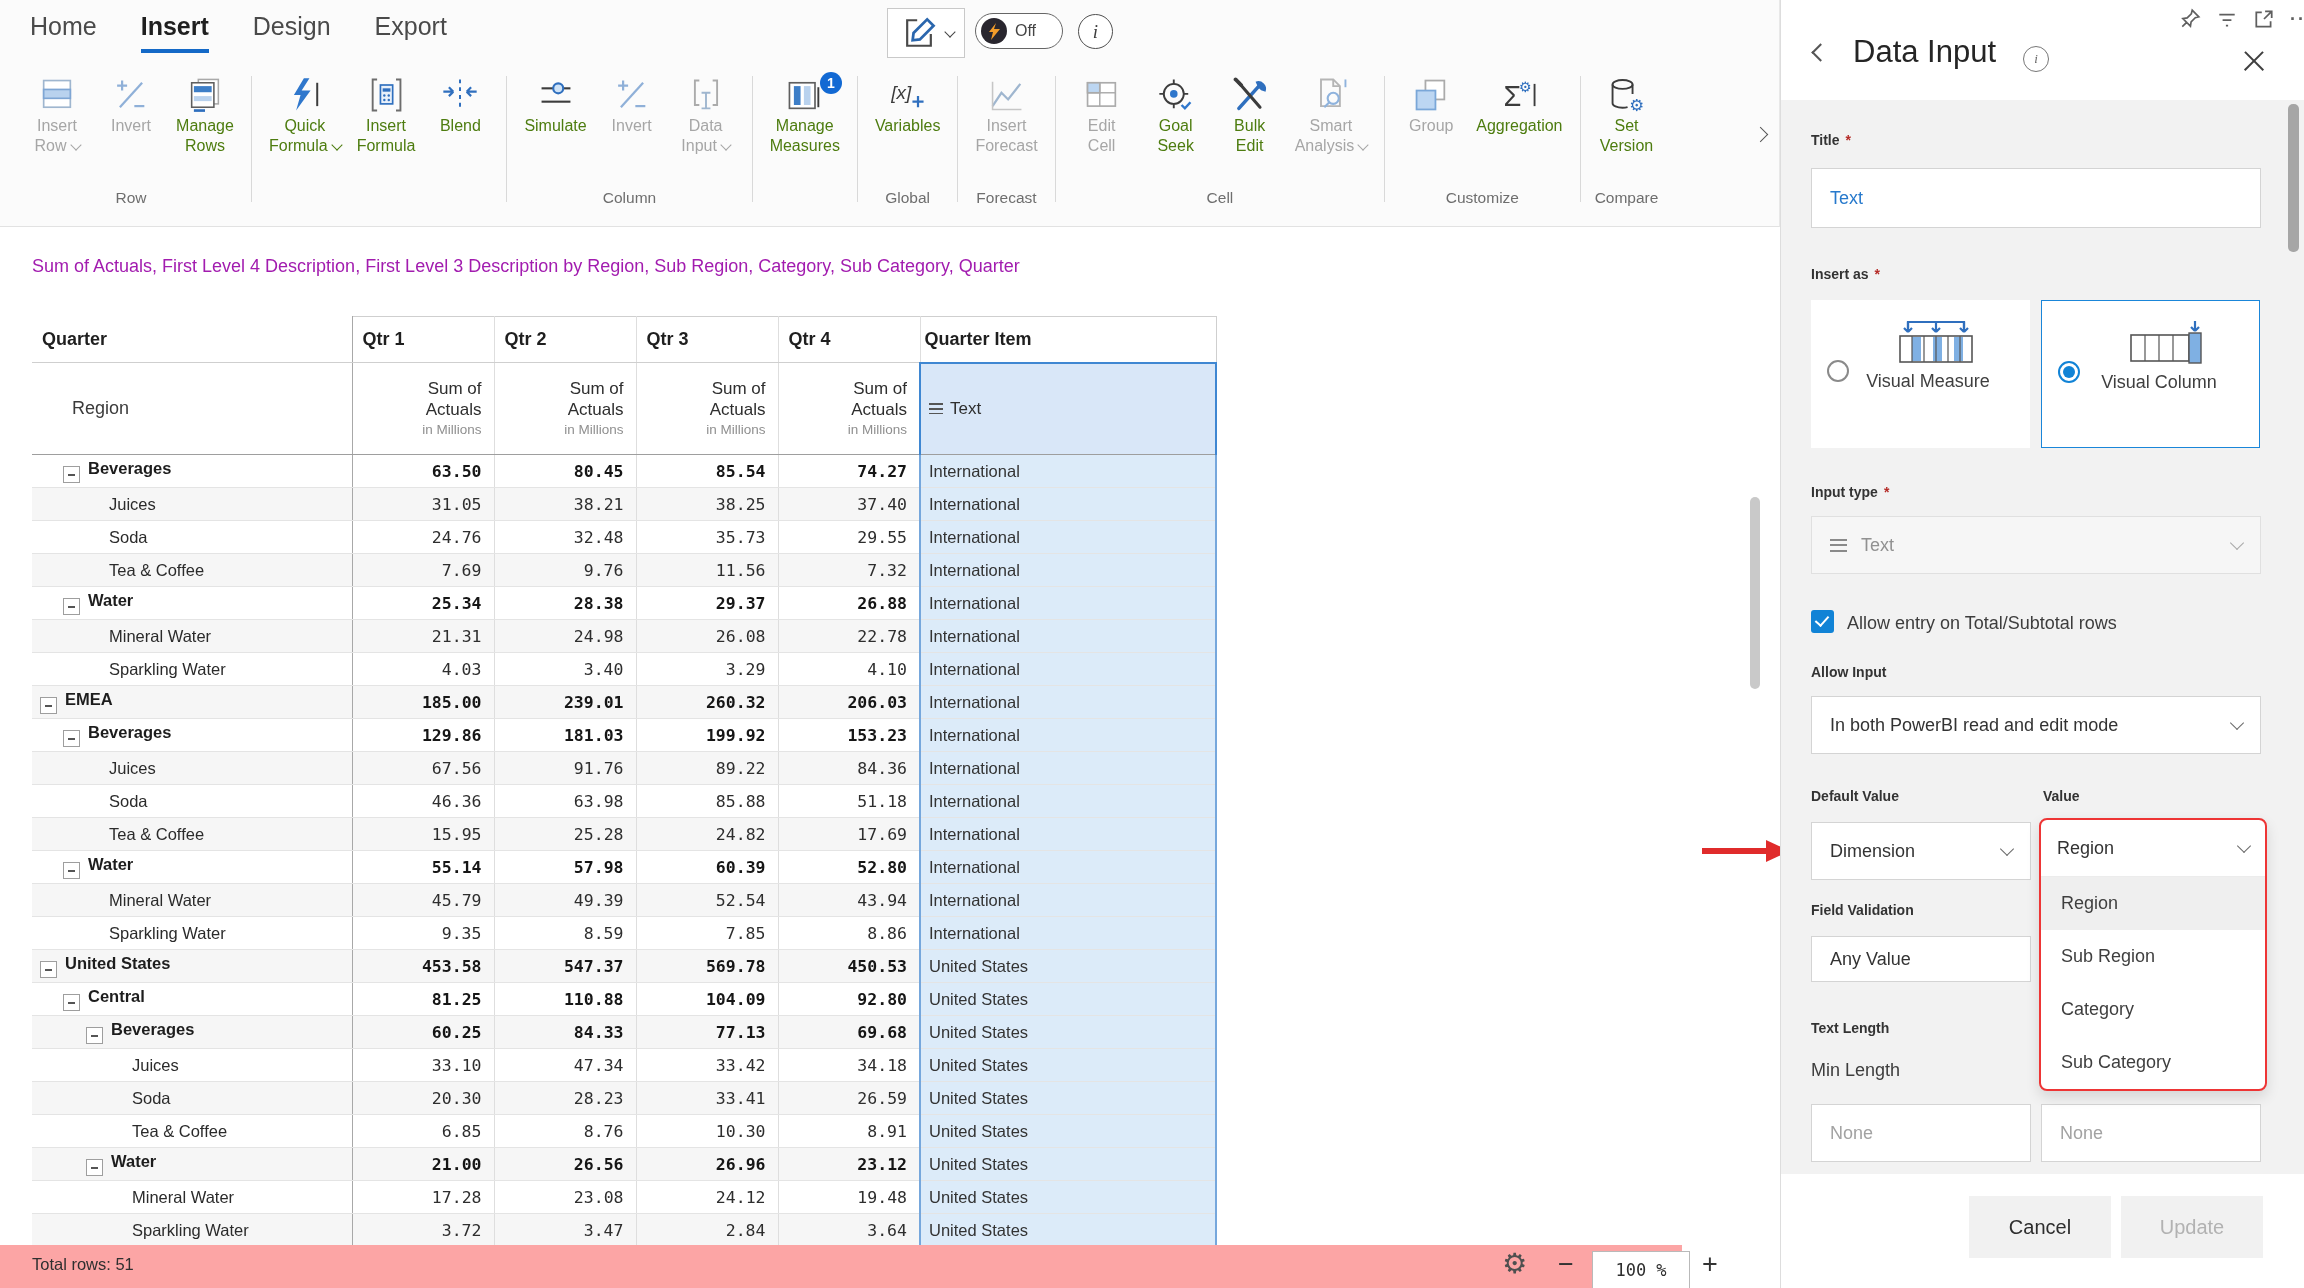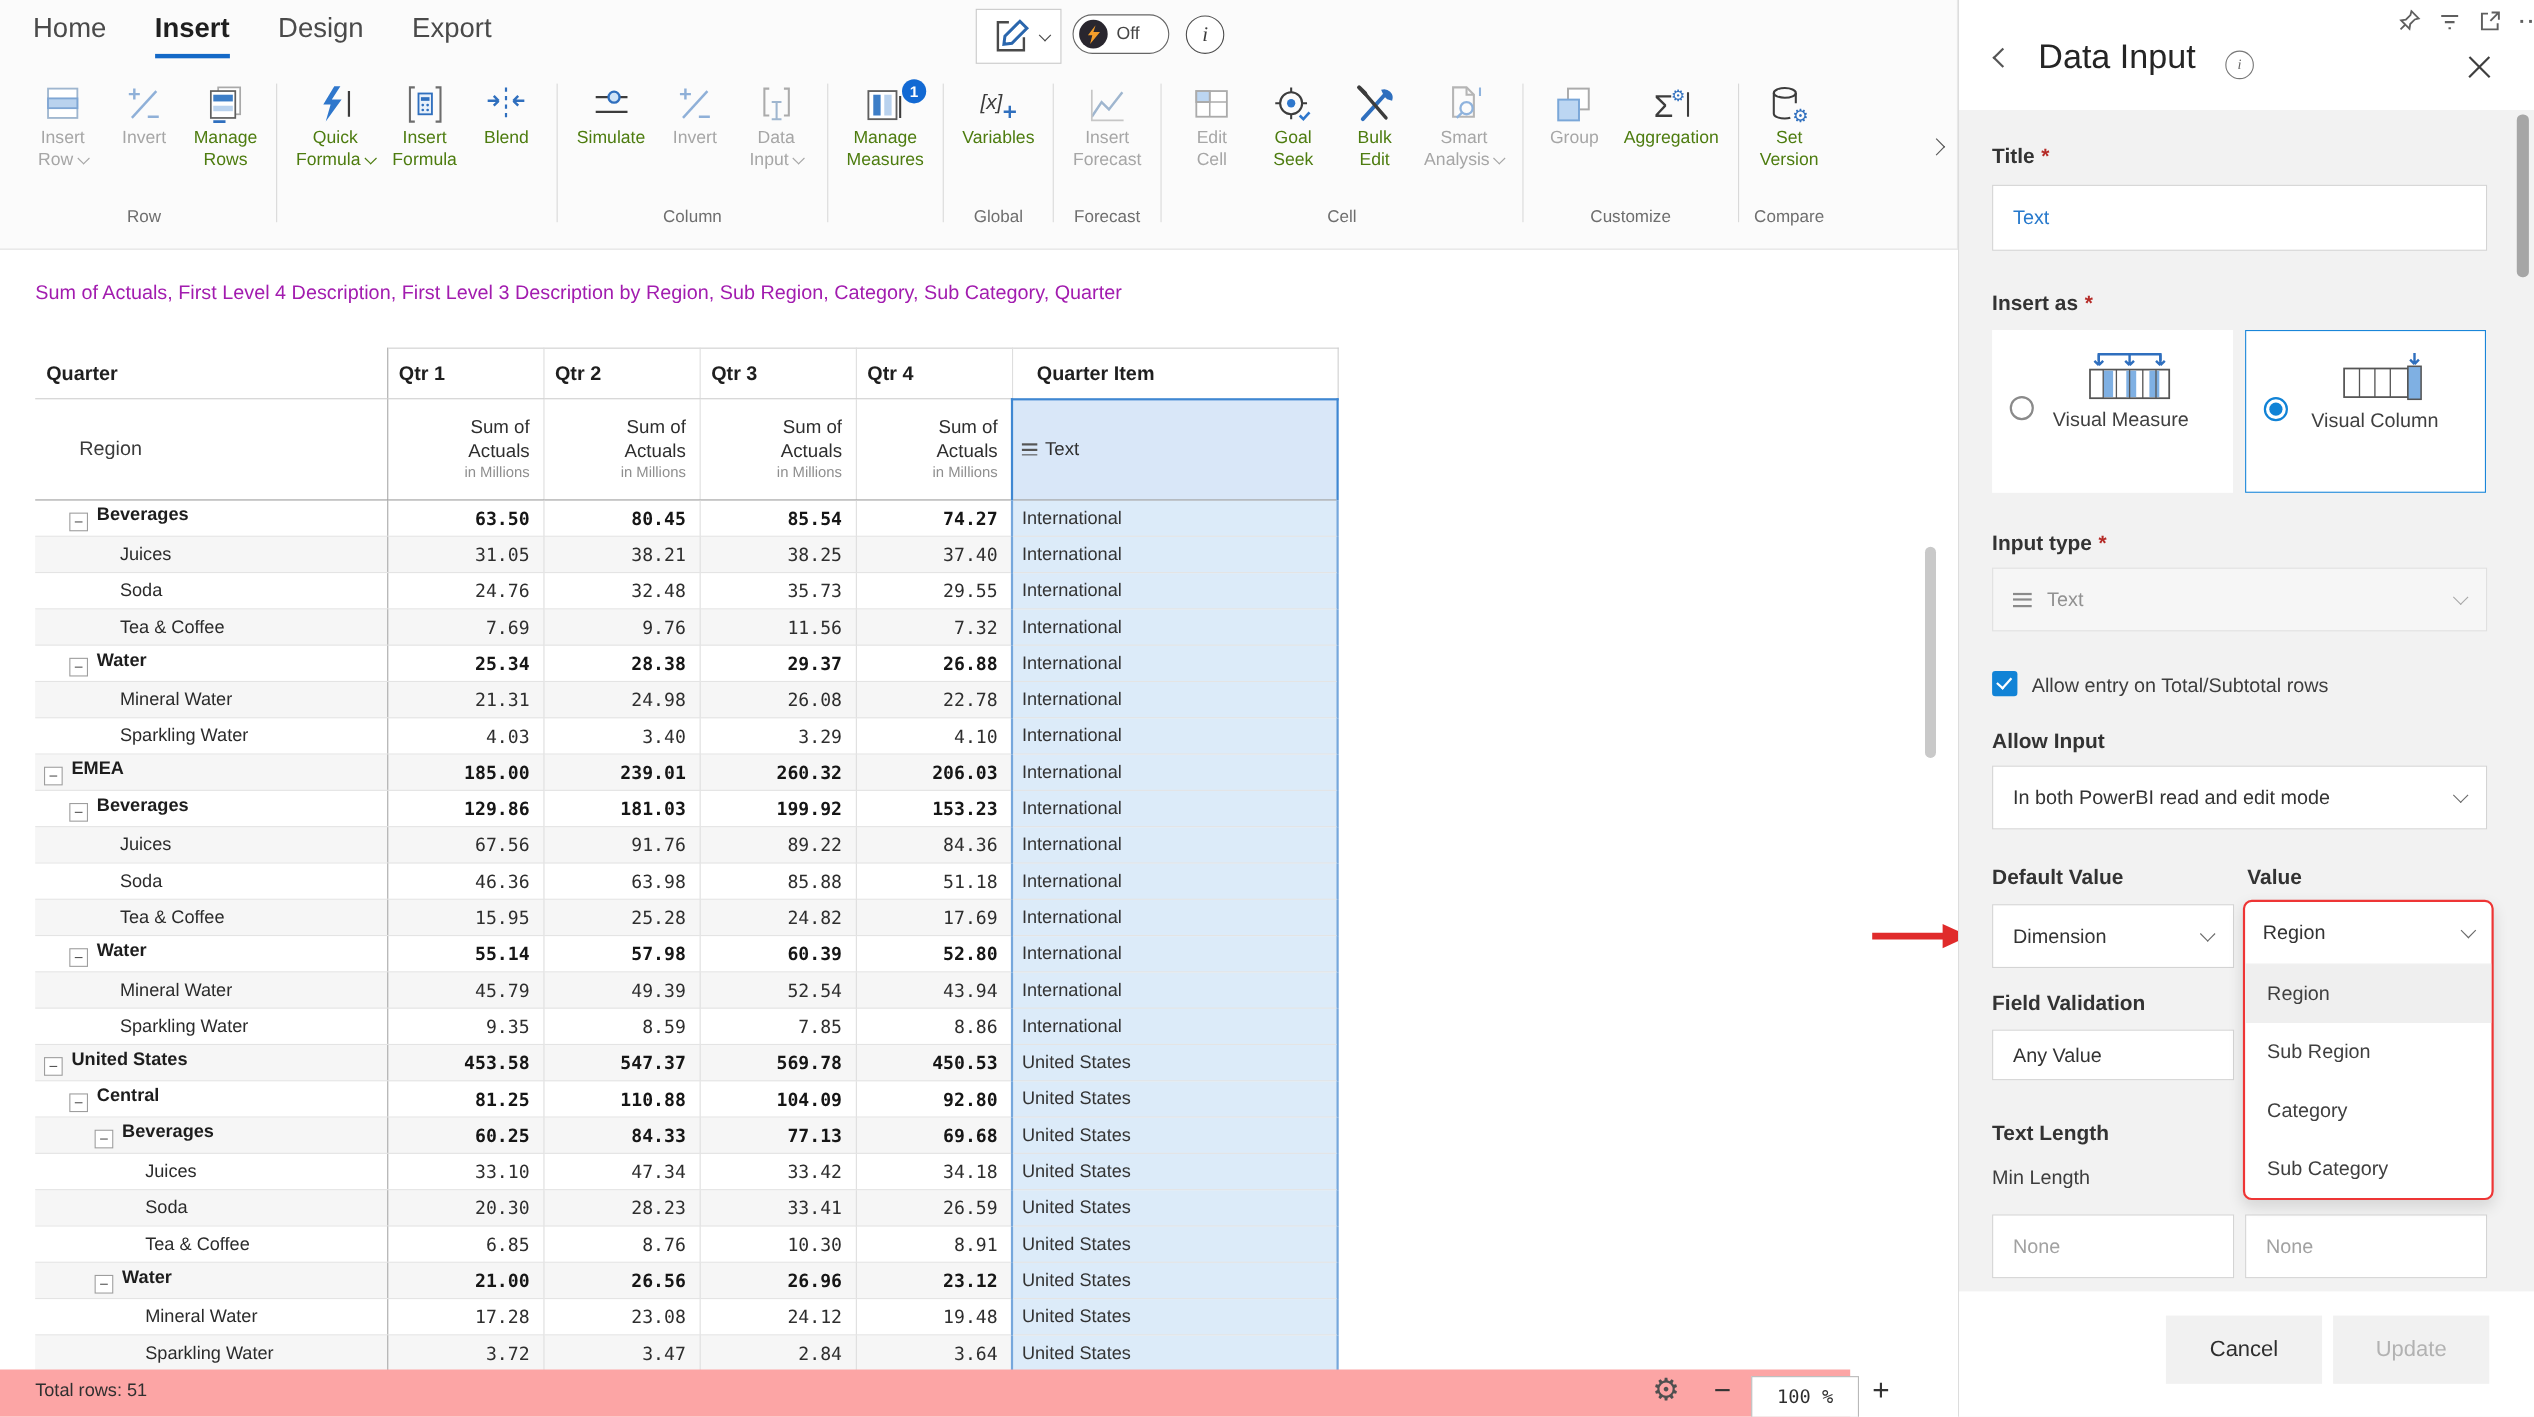--- a/index.html
+++ b/index.html
@@ -38,21 +38,21 @@
   .ribbon-expand .chev{transform:rotate(-45deg);width:10px;height:10px;color:#555}
   
   .subtitle{position:absolute;left:32px;top:256px;font-size:18px;color:#a21caf}
   .grid{position:absolute;left:32px;top:316px}
   table{border-collapse:collapse;table-layout:fixed;width:1184px;font-size:17px}
   col.c-name{width:320px}col.c-q{width:142px}col.c-item{width:296px}
   th,td{box-sizing:border-box}
   thead tr.r1 th{height:46px;font-size:18px;text-align:left;border-bottom:1px solid #cfcfcf;color:#1f1f1f}
   th.corner{padding-left:10px;border-right:1px solid #a8a8a8}
   th.qh{padding-left:10px;border-top:1px solid #cfcfcf;border-right:1px solid #dedede;background:#fff}
-  th.itemh{padding-left:22px;border-top:1px solid #cfcfcf;border-right:1px solid #cfcfcf;font-weight:bold}
+  th.itemh{padding-left:4px;border-top:1px solid #cfcfcf;border-right:1px solid #cfcfcf;font-weight:bold}
   thead tr.r2 th{height:92px;border-bottom:1px solid #9e9e9e;font-weight:normal;vertical-align:middle}
   th.rh{text-align:left;padding-left:40px;font-size:18px;color:#3b3b3b;border-right:1px solid #a8a8a8}
   th.vh{text-align:right;padding-right:12px;border-right:1px solid #dedede;color:#2e2e2e;line-height:1.25}
   th.vh .sub{font-size:13.5px;color:#8f8f8f;margin-top:2px}
   th.itemsel{border:2px solid #3f87d2;background:#d9e7f8;text-align:left;padding-left:8px}
   .itemsel-in{display:flex;align-items:center;gap:7px;font-size:17px;color:#2f2f2f;font-weight:normal}
   .burger{display:inline-flex;flex-direction:column;gap:3px}
   .burger i{display:block;width:14px;height:1.6px;background:#555}
   tbody tr{height:33px}
   tbody tr:nth-child(even){background:#f6f6f6}
@@ -83,21 +83,21 @@
   .backbtn{position:absolute;left:28px;top:46px;cursor:pointer}
   .backbtn .chev{transform:rotate(135deg);width:11px;height:11px;color:#555;border-width:2px}
   .ptitle{position:absolute;left:72px;top:34px;font-size:31px;color:#252525}
   .pinfo{position:absolute;left:242px;top:46px;width:24px;height:24px;border:1.6px solid #777;border-radius:50%;
          display:flex;align-items:center;justify-content:center;font-size:13px;color:#666;
          font-family:"Liberation Serif",serif;font-style:italic}
   .closebtn{position:absolute;left:460px;top:48px;width:26px;height:26px;cursor:pointer}
   .closebtn i{position:absolute;left:0;top:12px;width:26px;height:2.4px;background:#3f3f3f;display:block}
   .closebtn i:first-child{transform:rotate(45deg)}
   .closebtn i:last-child{transform:rotate(-45deg)}
-  .plabel{position:absolute;font-size:19px;font-weight:600;color:#333}
+  .plabel{position:absolute;font-size:14px;font-weight:600;color:#333}
   .plabel .req{color:#b52b27;margin-left:6px}
   .plabel2{position:absolute;font-size:18px;color:#3d3d3d}
   .pinput{position:absolute;box-sizing:border-box;background:#fff;border:1px solid #d4d4d4;font-size:18px;
           padding:0 18px;font-family:"Liberation Sans",sans-serif;color:#333}
   .pinput::placeholder{color:#a2a2a2}
   .titleinput{color:#2779cc}
   .sel{position:absolute;box-sizing:border-box;background:#fff;border:1px solid #d4d4d4;display:flex;
        align-items:center;padding:0 18px;font-size:18px;color:#333;cursor:pointer}
   .sel .chev{margin-left:auto;color:#6a6a6a;width:9px;height:9px;margin-bottom:4px}
   .sel.disabled{background:#f6f6f6;border-color:#e0e0e0;color:#919191;cursor:default}

